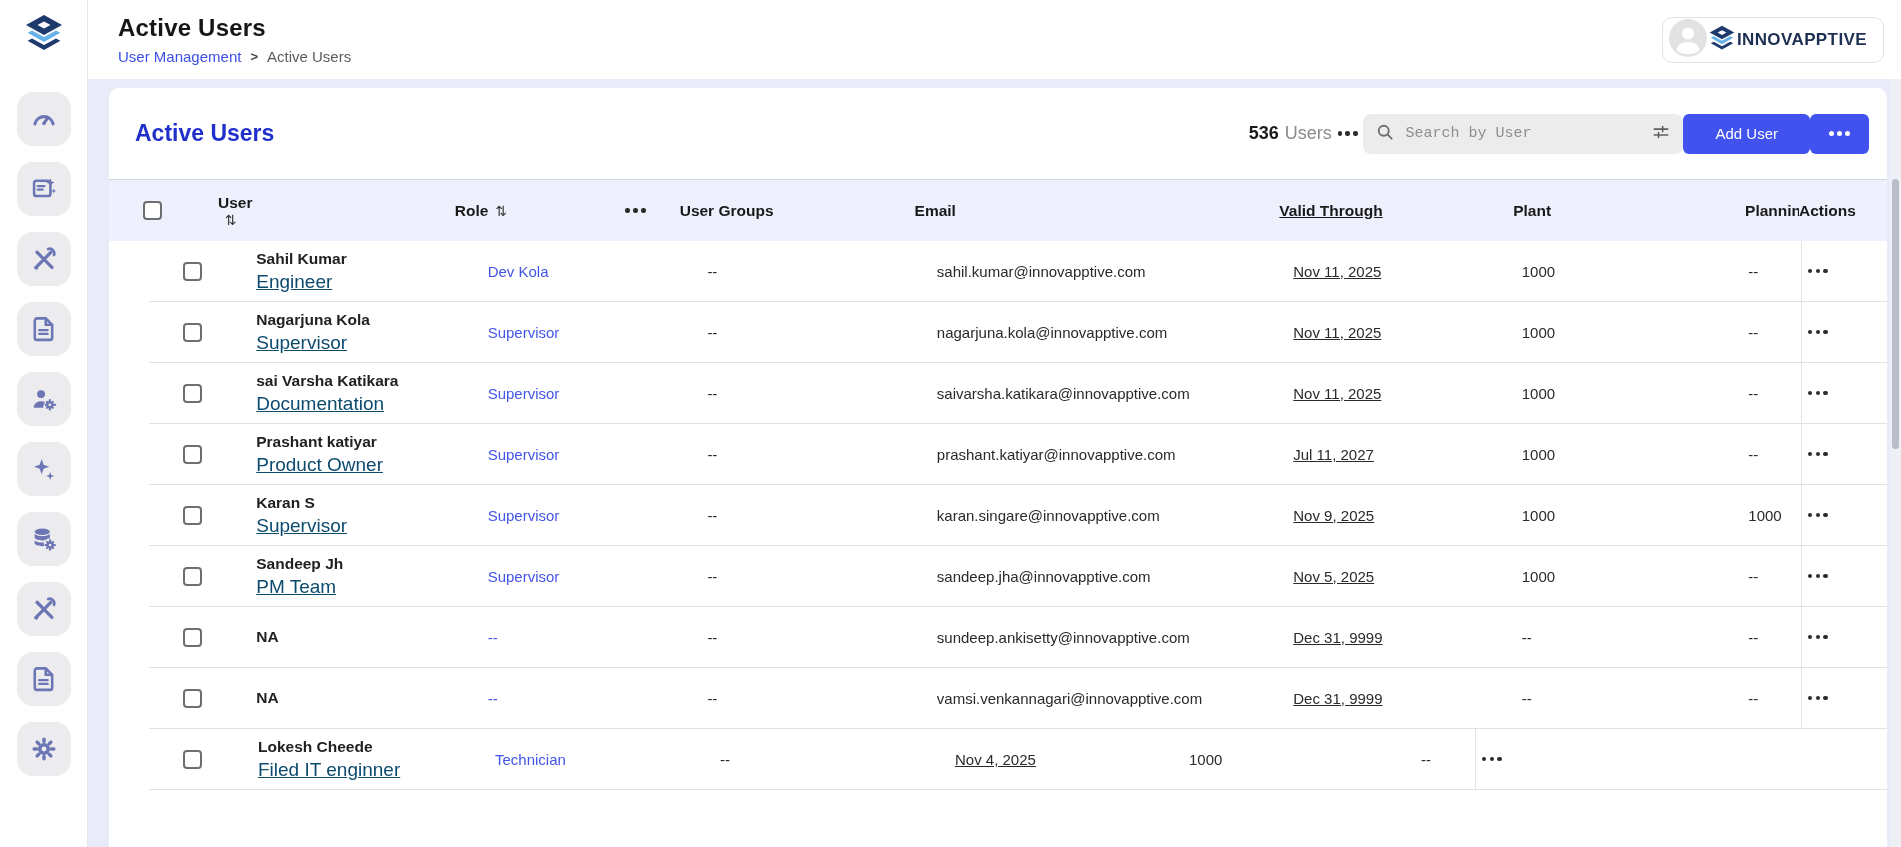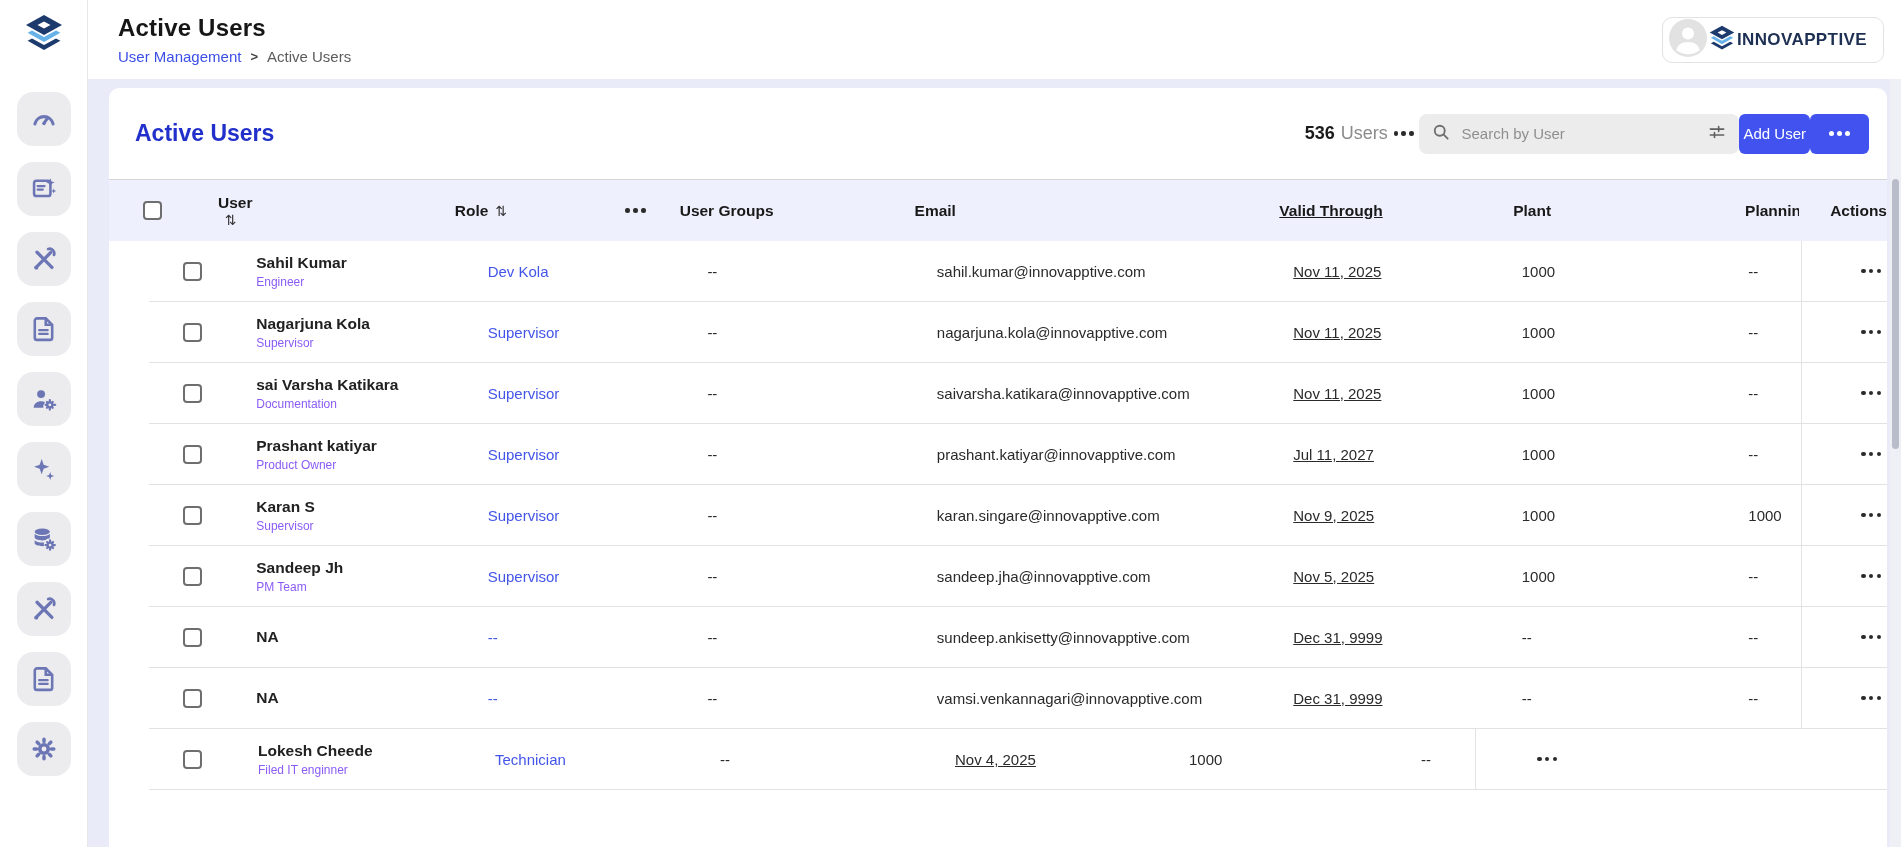--- a/index.html
+++ b/index.html
@@ -39,48 +39,48 @@
   .count { font-size:18px; white-space:nowrap; }
   .count b { font-weight:700; color:#1b1b1b; }
   .count span { color:#8b8b8b; margin-left:6px; }
   .dots { display:inline-flex; align-items:center; }
   .dots i { width:4.5px; height:4.5px; border-radius:50%; background:#2b2b2b; display:inline-block; margin:0 1.7px; }
   .dots.light i { background:#fff; width:5px; height:5px; }
   .dots-btn { background:none; border:none; cursor:pointer; display:flex; align-items:center; padding:4px; }
   .search { width:320px; height:40px; background:#ececec; border-radius:8px; display:flex;
             align-items:center; padding:0 12px; gap:10px; }
   .search input { flex:1; min-width:0; border:none; background:transparent; outline:none;
-                  font-size:15px; color:#333; font-family:Liberation Sans, sans-serif; }
+                  font-size:15px; color:#333; font-family:Liberation Mono, monospace; }
   .search input::placeholder { color:#8f8f8f; }
-  .btn-primary { height:40px; padding:0 4px; background:#4152ef; color:#fff; border:none;
+  .btn-primary { height:40px; padding:0 32px; background:#4152ef; color:#fff; border:none;
                  border-radius:6px; font-size:15px; font-family:inherit; cursor:pointer; }
   .btn-square { width:59px; padding:0; display:flex; align-items:center; justify-content:center; }
 
   
   .thead { display:flex; height:62px; background:#eef1fd; border-top:1px solid #d6d6d6; }
   .trow  { display:flex; height:61px; border-bottom:1px solid #e2e2e2; background:#fff;margin-left:40px; }
   .cell { display:flex; align-items:center; overflow:hidden; white-space:nowrap;
           font-size:15px; color:#2a2a2a; }
   .hcell { font-weight:700; color:#191919; font-size:15.5px; }
   .sort { margin-left:7px; font-family:"DejaVu Sans",sans-serif; font-weight:400; font-size:14px; color:#333; cursor:pointer; }
   .c-check   { width:109px; padding-left:34px; }
   .c-user    { width:237px; flex-direction:column; justify-content:center; align-items:flex-start; }
   .c-role    { width:169px; }
   .c-menu    { width:56px; }
   .c-groups  { width:235px; }
   .c-email   { width:365px; }
   .c-valid   { width:234px;text-decoration:underline; }
   .c-plant   { width:232px; }
   .c-plan    { width:54px; }
-  .c-actions { width:88px; justify-content:flex-end; }
+  .c-actions { width:88px; justify-content:flex-start; }
   .trow .c-actions { border-left:1px solid #e3e3e3; }
   .checkbox { width:19px; height:19px; border:2px solid #6e6e6e; border-radius:4px; background:#fff;
               display:inline-block; cursor:pointer; flex:none; }
   .uname { font-weight:700; font-size:15.5px; color:#212121; line-height:1.25; }
-  .usub  { font-size:12px; color:#8b5cf6; margin-top:2px; }
+  .usub  { font-size:19px; color:#0c4a6e; margin-top:2px;text-decoration:underline; }
   .role-link { color:#4355e8; text-decoration:none; cursor:pointer; }
 
   
   .scrollbar { position:absolute; right:0; top:0; bottom:0; width:11px; background:#eef0f6; z-index:4; }
   .scroll-thumb { position:absolute; left:2px; top:100px; width:7px; height:270px; border-radius:4px; background:#b9bcc9; }
 </style>
 </head>
 <body>
 
 <div class="screen">

